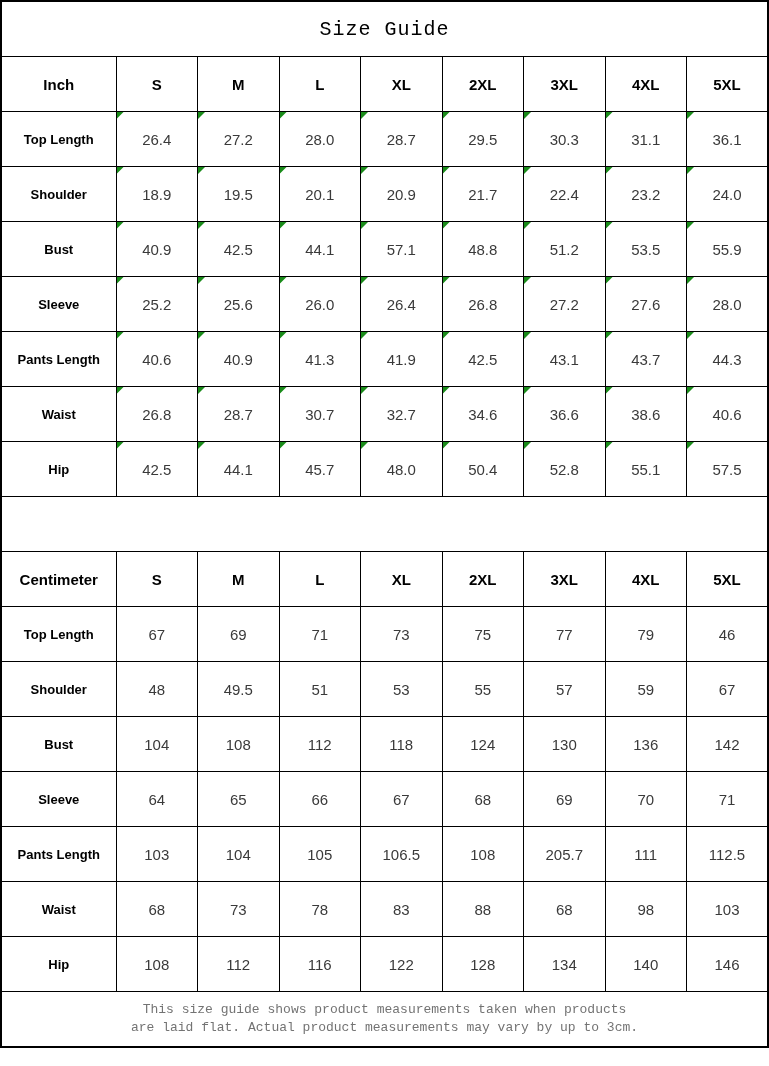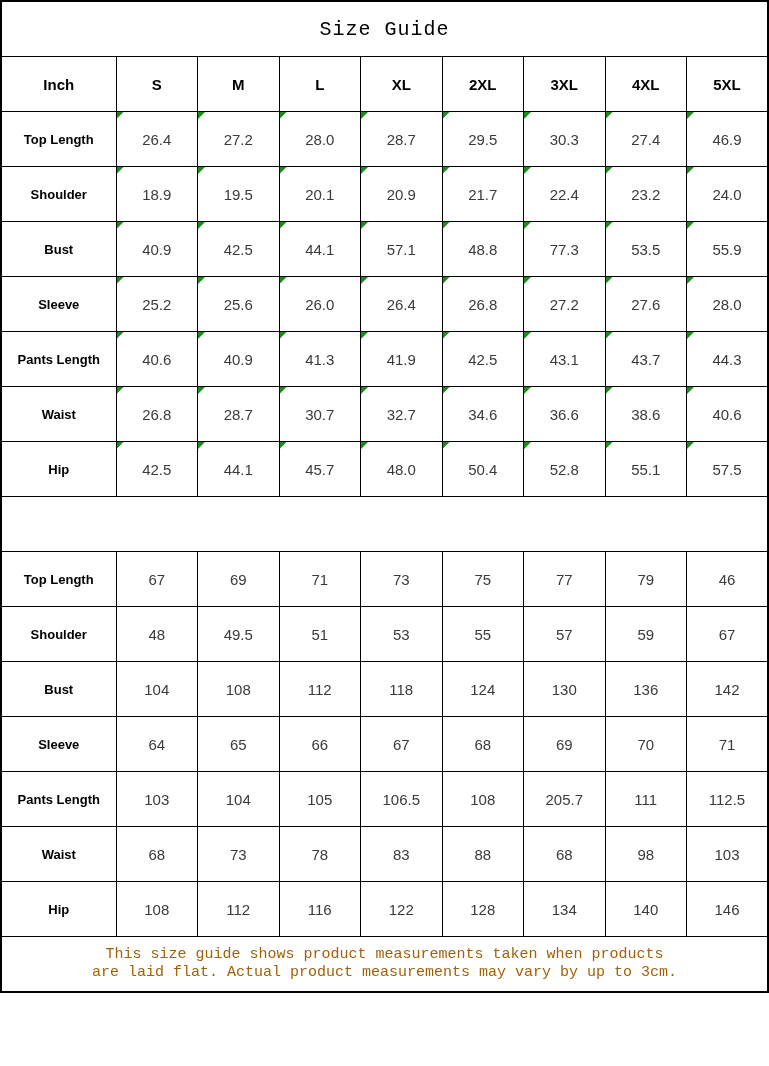--- a/index.html
+++ b/index.html
@@ -44,22 +44,22 @@
     color: #000000;
   }
   td.value-cell {
     font-size: 15px;
     font-weight: 400;
     color: #3a3a3a;
   }
   td.gap-cell { height: 53px; }
   td.footer-cell {
     font-family: "Liberation Mono", "DejaVu Sans Mono", monospace;
-    font-size: 15px;
-    color: #a16207;
+    font-size: 13px;
+    color: #737373;
     line-height: 18px;
   }
   .corner-flag {
     position: absolute;
     top: 0;
     left: 0;
     width: 7px;
     height: 7px;
     background: #1a8c1a;
     clip-path: polygon(0 0, 100% 0, 0 100%);
@@ -99,42 +99,42 @@
           <th class="size-header-cell"><span>5XL</span></th>
         </tr>
         <tr>
           <th class="row-label-cell"><span>Top Length</span></th>
           <td class="value-cell"><span>26.4</span><i class="corner-flag"></i></td>
           <td class="value-cell"><span>27.2</span><i class="corner-flag"></i></td>
           <td class="value-cell"><span>28.0</span><i class="corner-flag"></i></td>
           <td class="value-cell"><span>28.7</span><i class="corner-flag"></i></td>
           <td class="value-cell"><span>29.5</span><i class="corner-flag"></i></td>
           <td class="value-cell"><span>30.3</span><i class="corner-flag"></i></td>
-          <td class="value-cell"><span>27.4</span><i class="corner-flag"></i></td>
-          <td class="value-cell"><span>46.9</span><i class="corner-flag"></i></td>
+          <td class="value-cell"><span>31.1</span><i class="corner-flag"></i></td>
+          <td class="value-cell"><span>36.1</span><i class="corner-flag"></i></td>
         </tr>
         <tr>
           <th class="row-label-cell"><span>Shoulder</span></th>
           <td class="value-cell"><span>18.9</span><i class="corner-flag"></i></td>
           <td class="value-cell"><span>19.5</span><i class="corner-flag"></i></td>
           <td class="value-cell"><span>20.1</span><i class="corner-flag"></i></td>
           <td class="value-cell"><span>20.9</span><i class="corner-flag"></i></td>
           <td class="value-cell"><span>21.7</span><i class="corner-flag"></i></td>
           <td class="value-cell"><span>22.4</span><i class="corner-flag"></i></td>
           <td class="value-cell"><span>23.2</span><i class="corner-flag"></i></td>
           <td class="value-cell"><span>24.0</span><i class="corner-flag"></i></td>
         </tr>
         <tr>
           <th class="row-label-cell"><span>Bust</span></th>
           <td class="value-cell"><span>40.9</span><i class="corner-flag"></i></td>
           <td class="value-cell"><span>42.5</span><i class="corner-flag"></i></td>
           <td class="value-cell"><span>44.1</span><i class="corner-flag"></i></td>
           <td class="value-cell"><span>57.1</span><i class="corner-flag"></i></td>
           <td class="value-cell"><span>48.8</span><i class="corner-flag"></i></td>
-          <td class="value-cell"><span>77.3</span><i class="corner-flag"></i></td>
+          <td class="value-cell"><span>51.2</span><i class="corner-flag"></i></td>
           <td class="value-cell"><span>53.5</span><i class="corner-flag"></i></td>
           <td class="value-cell"><span>55.9</span><i class="corner-flag"></i></td>
         </tr>
         <tr>
           <th class="row-label-cell"><span>Sleeve</span></th>
           <td class="value-cell"><span>25.2</span><i class="corner-flag"></i></td>
           <td class="value-cell"><span>25.6</span><i class="corner-flag"></i></td>
           <td class="value-cell"><span>26.0</span><i class="corner-flag"></i></td>
           <td class="value-cell"><span>26.4</span><i class="corner-flag"></i></td>
           <td class="value-cell"><span>26.8</span><i class="corner-flag"></i></td>
@@ -175,20 +175,31 @@
           <td class="value-cell"><span>55.1</span><i class="corner-flag"></i></td>
           <td class="value-cell"><span>57.5</span><i class="corner-flag"></i></td>
         </tr>
       </tbody>
     <tbody>
       <tr>
         <td colspan="9" class="gap-cell"></td>
       </tr>
     </tbody>
     <tbody>
+        <tr>
+          <th class="unit-header-cell"><span>Centimeter</span></th>
+          <th class="size-header-cell"><span>S</span></th>
+          <th class="size-header-cell"><span>M</span></th>
+          <th class="size-header-cell"><span>L</span></th>
+          <th class="size-header-cell"><span>XL</span></th>
+          <th class="size-header-cell"><span>2XL</span></th>
+          <th class="size-header-cell"><span>3XL</span></th>
+          <th class="size-header-cell"><span>4XL</span></th>
+          <th class="size-header-cell"><span>5XL</span></th>
+        </tr>
         <tr>
           <th class="row-label-cell"><span>Top Length</span></th>
           <td class="value-cell"><span>67</span></td>
           <td class="value-cell"><span>69</span></td>
           <td class="value-cell"><span>71</span></td>
           <td class="value-cell"><span>73</span></td>
           <td class="value-cell"><span>75</span></td>
           <td class="value-cell"><span>77</span></td>
           <td class="value-cell"><span>79</span></td>
           <td class="value-cell"><span>46</span></td>

